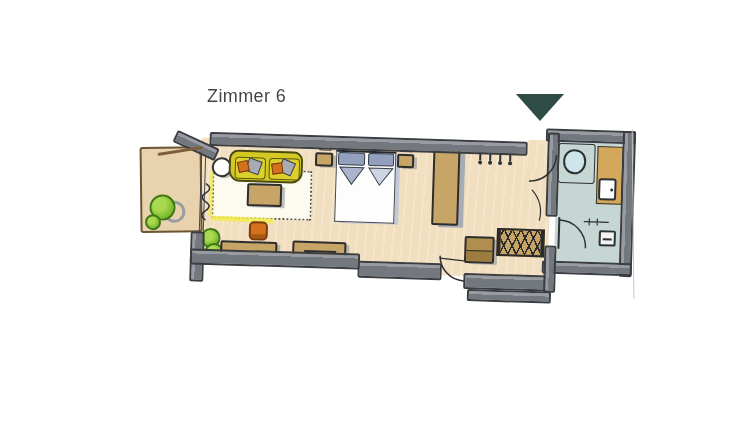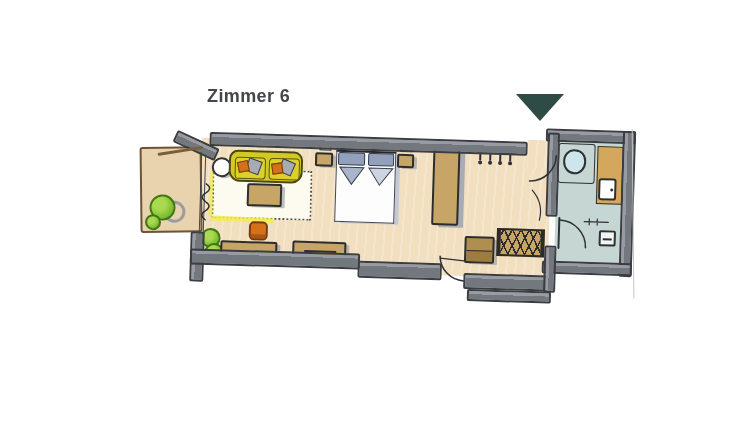--- a/index.html
+++ b/index.html
@@ -5,21 +5,21 @@
   html,body{margin:0;padding:0;}
   body{
     width:754px;height:435px;position:relative;overflow:hidden;
     background:var(--paper,#ffffff);
     font-family:"Liberation Sans",sans-serif;
   }
   .abs{position:absolute;}
   
   #title{
     left:207px;top:86px;font-size:18px;letter-spacing:.4px;
-    color:var(--text,#43464a);font-weight:700;
+    color:var(--text,#43464a);font-weight:400;
   }
   
   #entrance-marker{
     left:516px;top:94px;width:0;height:0;
     border-left:24px solid transparent;border-right:24px solid transparent;
     border-top:27px solid var(--marker,#2e4c45);
   }
   
   #plan{
     left:150px;top:128px;width:505px;height:185px;

